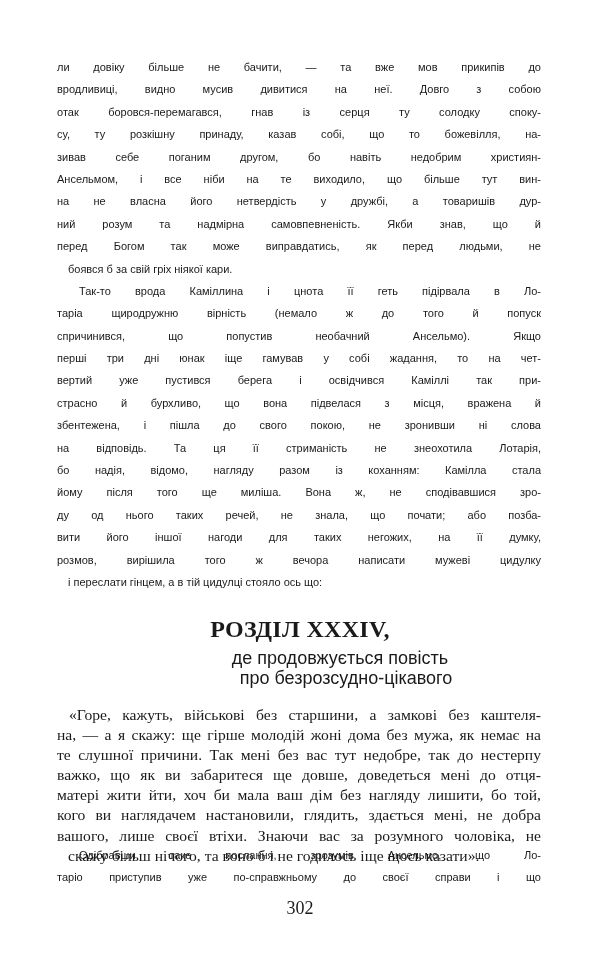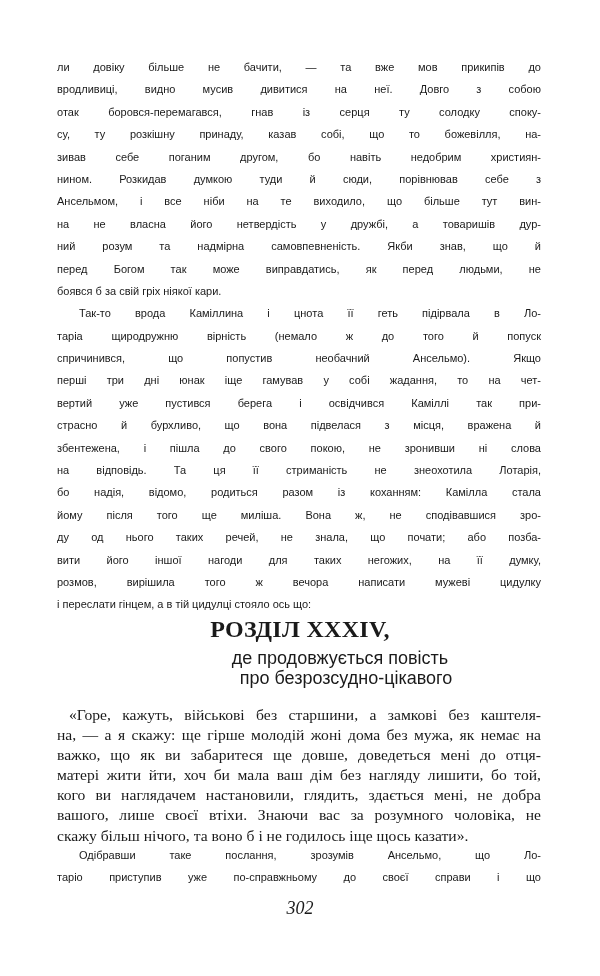--- a/index.html
+++ b/index.html
@@ -1,68 +1,68 @@
 <!DOCTYPE html>
 <html><head>
 <meta charset="utf-8">
 <style>
   html, body { margin: 0; padding: 0; background: #ffffff; }
   body { width: 600px; height: 976px; position: relative; overflow: hidden; color: #1a1a1a; }
   .page { position: absolute; left: 57px; top: 56px; width: 484px; font-family: "Liberation Sans", sans-serif; }
   .line { font-size: 11px; line-height: 22.4px; height: 22.4px; white-space: nowrap; text-align: justify; text-align-last: justify; }
-  .line.last { text-align-last: left; }
+  .line.last { text-align-last: left; margin-left: 11px; }
   .indent { padding-left: 22px; }
   .heading { position: absolute; left: 0; width: 600px; text-align: center; font-family: "Liberation Serif", serif; }
   .chapter-title { top: 616px; font-weight: bold; font-size: 24px; letter-spacing: 0.3px; }
   .subtitle { font-family: "Liberation Sans", sans-serif; font-size: 18px; line-height: 20px; padding-left: 40px; }
   .sub1 { top: 648px; }
   .sub2 { top: 668px; left: 6px; }
   .letter { position: absolute; left: 57px; top: 705px; width: 484px; font-family: Liberation Serif, serif; }
   .letter .line { font-size: 15.6px; line-height: 20.1px; height: 20.1px; }
   .final { position: absolute; left: 57px; top: 844px; width: 484px; font-family: "Liberation Sans", sans-serif; }
-  .page-number { position: absolute; top: 898px; left: 0; width: 600px; text-align: center; font-family: "Liberation Serif", serif; font-size: 18px; font-style: italic; }
+  .page-number { position: absolute; top: 898px; left: 0; width: 600px; text-align: center; font-family: "Liberation Serif", serif; font-size: 18px; }
 </style>
 </head>
 <body>
 
 <div class="page">
   <div class="line">ли довіку більше не бачити, — та вже мов прикипів до</div>
   <div class="line">вродливиці, видно мусив дивитися на неї. Довго з собою</div>
   <div class="line">отак боровся-перемагався, гнав із серця ту солодку споку-</div>
   <div class="line">су, ту розкішну принаду, казав собі, що то божевілля, на-</div>
   <div class="line">зивав себе поганим другом, бо навіть недобрим християн-</div>
-  <div class="line">нином. Розкидав думкою туди й сюди, порівнював себе з</div>
   <div class="line">Ансельмом, і все ніби на те виходило, що більше тут вин-</div>
   <div class="line">на не власна його нетвердість у дружбі, а товаришів дур-</div>
   <div class="line">ний розум та надмірна самовпевненість. Якби знав, що й</div>
   <div class="line">перед Богом так може виправдатись, як перед людьми, не</div>
   <div class="line last">боявся б за свій гріх ніякої кари.</div>
   <div class="line indent">Так-то врода Каміллина і цнота її геть підірвала в Ло-</div>
   <div class="line">таріа щиродружню вірність (немало ж до того й попуск</div>
   <div class="line">спричинився, що попустив необачний Ансельмо). Якщо</div>
   <div class="line">перші три дні юнак іще гамував у собі жадання, то на чет-</div>
   <div class="line">вертий уже пустився берега і освідчився Каміллі так при-</div>
   <div class="line">страсно й бурхливо, що вона підвелася з місця, вражена й</div>
   <div class="line">збентежена, і пішла до свого покою, не зронивши ні слова</div>
   <div class="line">на відповідь. Та ця її стриманість не знеохотила Лотарія,</div>
-  <div class="line">бо надія, відомо, родиться разом із коханням: Камілла стала</div>
+  <div class="line">бо надія, відомо, нагляду разом із коханням: Камілла стала</div>
   <div class="line">йому після того ще миліша. Вона ж, не сподівавшися зро-</div>
   <div class="line">ду од нього таких речей, не знала, що почати; або позба-</div>
   <div class="line">вити його іншої нагоди для таких негожих, на її думку,</div>
   <div class="line">розмов, вирішила того ж вечора написати мужеві цидулку</div>
   <div class="line last">і переслати гінцем, а в тій цидулці стояло ось що:</div>
 </div>
 
 <div class="heading chapter-title">РОЗДІЛ XXXIV,</div>
 <div class="heading subtitle sub1">де продовжується повість</div>
 <div class="heading subtitle sub2">про безрозсудно-цікавого</div>
 
 <div class="letter">
   <div class="line" style="padding-left:12px;">«Горе, кажуть, військові без старшини, а замкові без каштеля-</div>
   <div class="line">на, — а я скажу: ще гірше молодій жоні дома без мужа, як немає на</div>
+  <div class="line">те слушної причини. Так мені без вас тут недобре, так до нестерпу</div>
   <div class="line">важко, що як ви забаритеся ще довше, доведеться мені до отця-</div>
   <div class="line">матері жити йти, хоч би мала ваш дім без нагляду лишити, бо той,</div>
   <div class="line">кого ви наглядачем настановили, глядить, здається мені, не добра</div>
   <div class="line">вашого, лише своєї втіхи. Знаючи вас за розумного чоловіка, не</div>
   <div class="line last">скажу більш нічого, та воно б і не годилось іще щось казати».</div>
 </div>
 
 <div class="final">
   <div class="line indent">Одібравши таке послання, зрозумів Ансельмо, що Ло-</div>
   <div class="line">таріо приступив уже по-справжньому до своєї справи і що</div>

